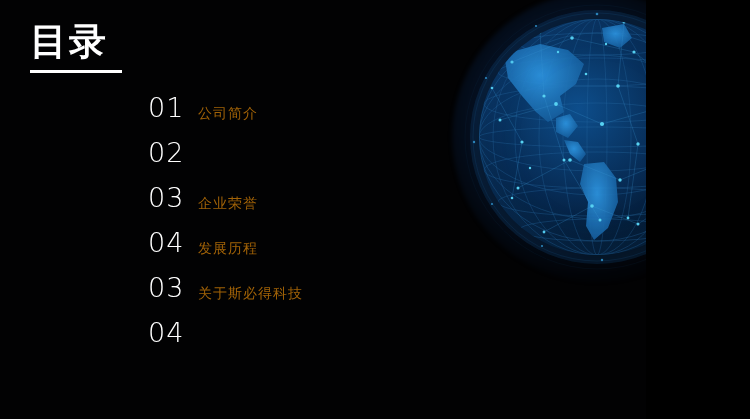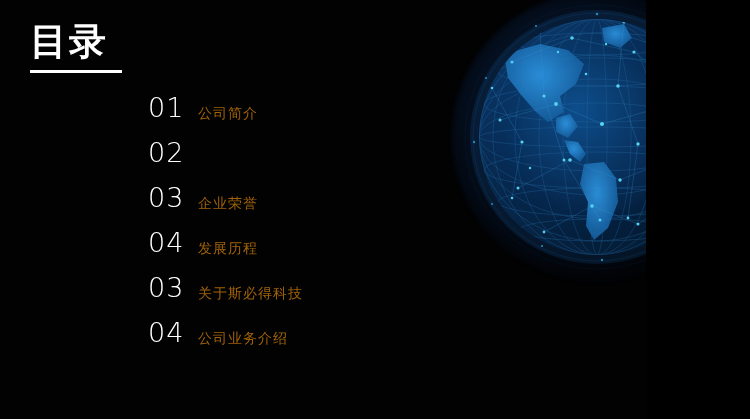--- a/index.html
+++ b/index.html
@@ -130,21 +130,20 @@
       <span class="agenda-label">发展历程</span>
     </div>
 
     <div class="agenda-item">
       <span class="agenda-num">03</span>
       <span class="agenda-label">关于斯必得科技</span>
     </div>
 
     <div class="agenda-item">
       <span class="agenda-num">04</span>
-      <span class="agenda-label">公司业务介绍</span>
     </div>
 
   </div>
 
   <div class="globe-wrap">
     <div class="globe-glow"></div>
     <svg class="globe-svg" width="290" height="290" viewBox="0 0 290 290">
       <defs>
         <radialGradient id="sphereGrad" cx="42%" cy="38%" r="68%">
           <stop offset="0%" stop-color="#0d4f8e"></stop>

